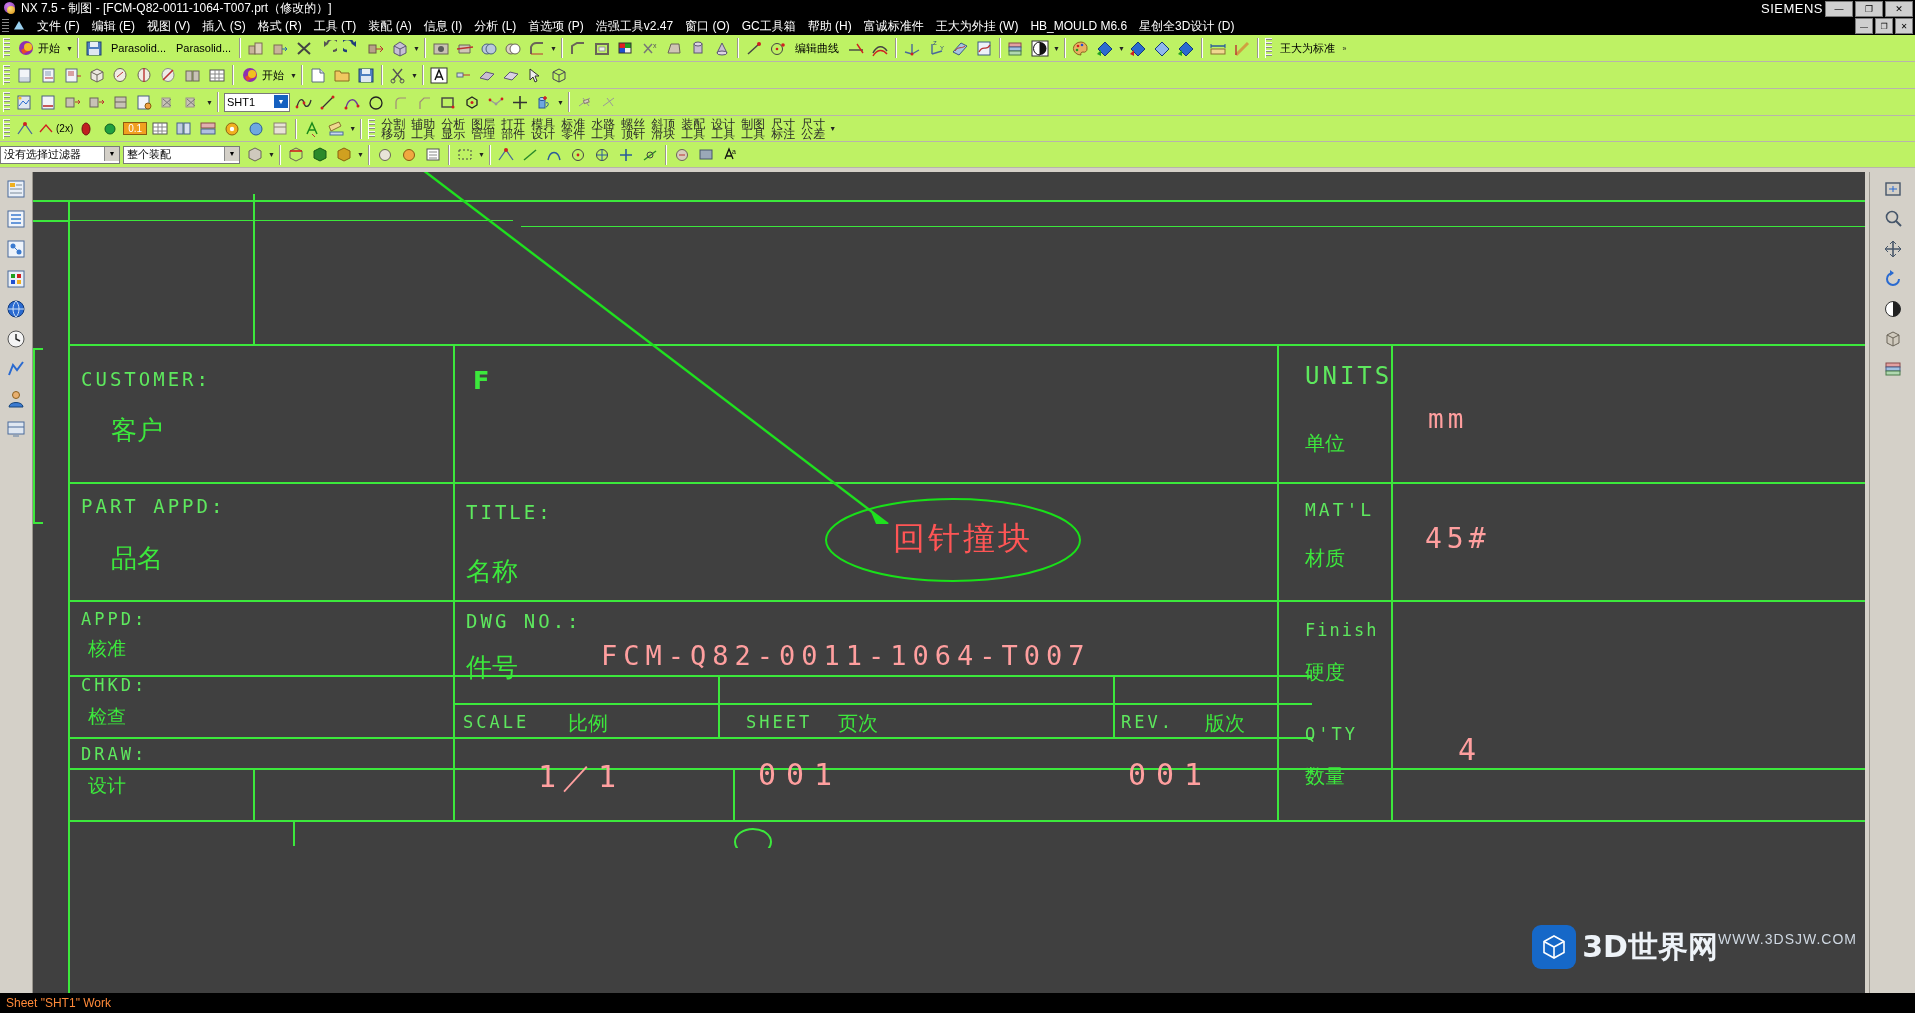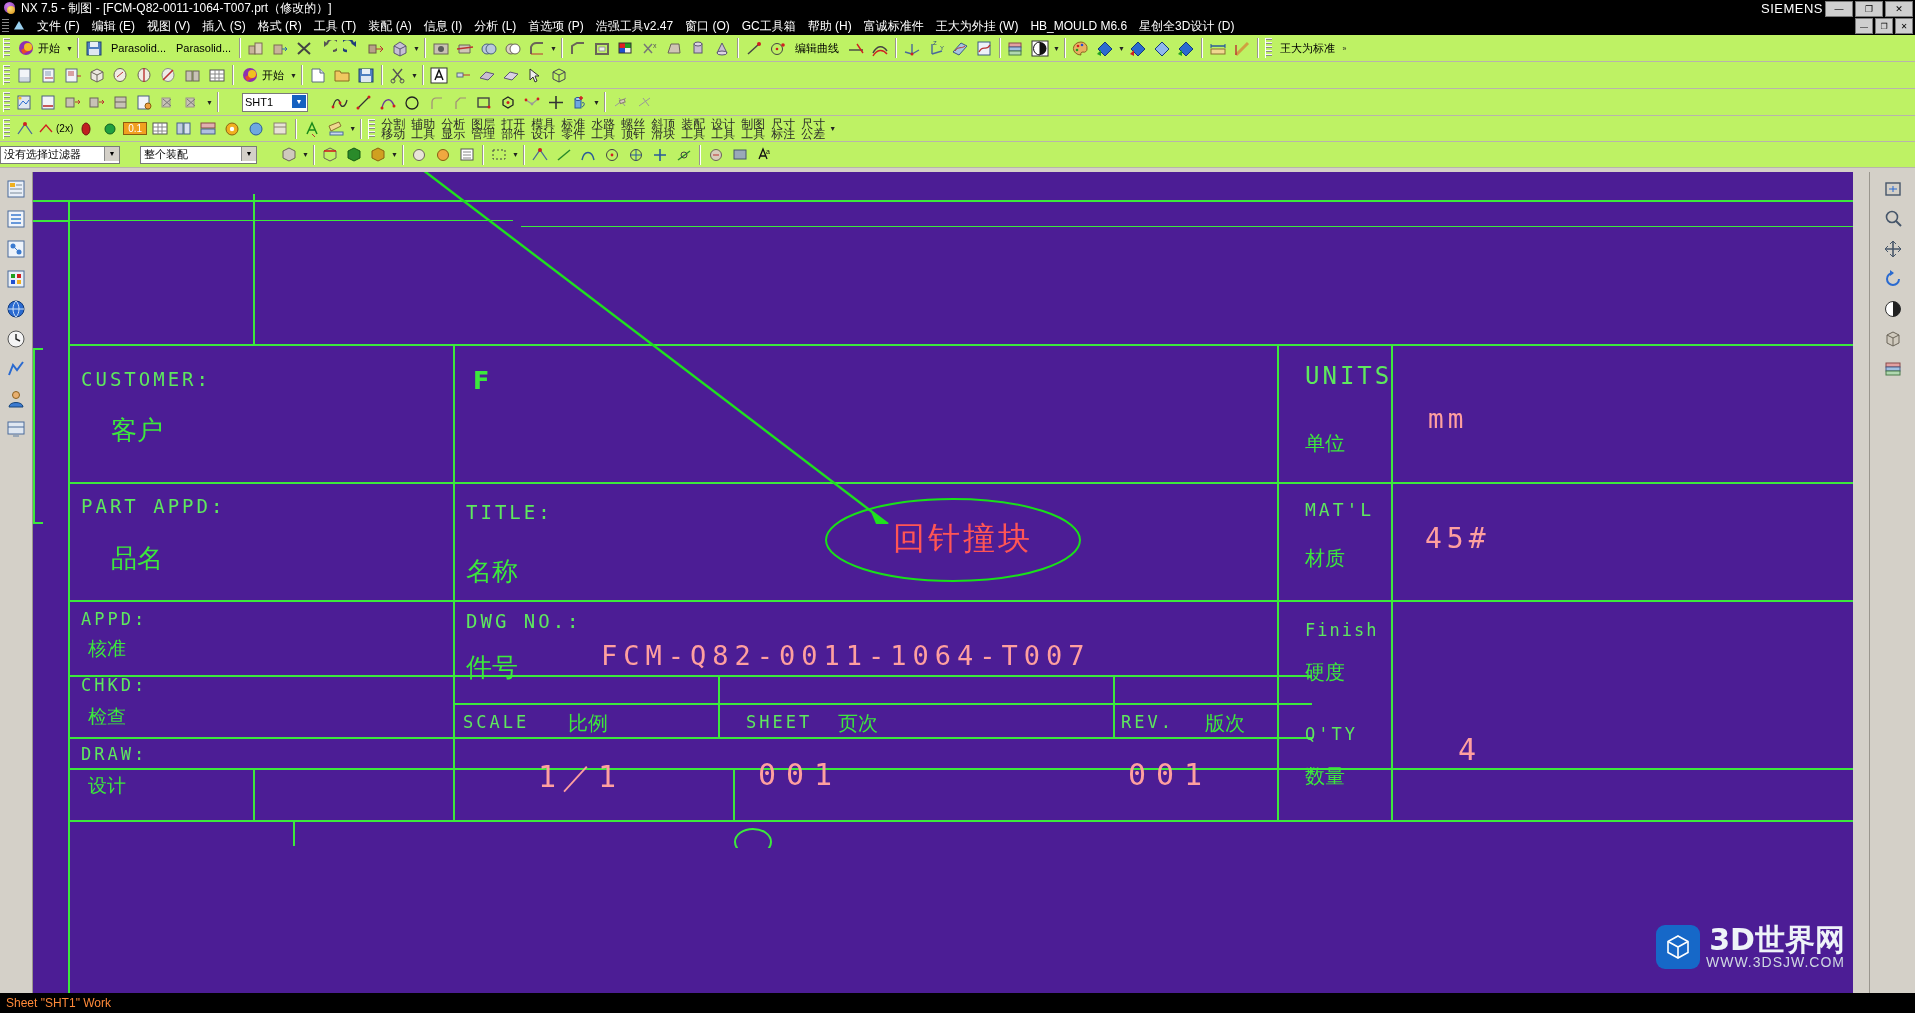--- a/index.html
+++ b/index.html
@@ -49,52 +49,52 @@
   .sep{width:1px;height:20px;background:#9a968e;margin:0 3px;border-right:1px solid #fff;flex:none;}
   .btn{height:22px;min-width:22px;display:flex;align-items:center;justify-content:center;
      margin:0 1px;flex:none;font-size:11px;cursor:default;}
   .btn.txt{padding:0 4px;}
   .ico{width:18px;height:17px;display:block;}
   .caret{width:9px;height:22px;display:flex;align-items:center;justify-content:center;
      font-size:7px;color:#222;flex:none;}
   .lbl2{display:flex;flex-direction:column;line-height:10px;font-size:12px;
      padding:0 3px;text-align:center;color:#2b2b2b;flex:none;}
   .combo{width:62px;height:17px;background:#fff;border:1px solid #7a7a7a;display:flex;
-     align-items:center;font-size:11px;padding-left:2px;position:relative;margin:0 20px;flex:none;text-align:center;}
+     align-items:center;font-size:11px;padding-left:2px;position:relative;margin:0 2px;flex:none;text-align:center;}
   .combo .arrow{position:absolute;right:1px;top:1px;width:14px;height:13px;background:#1560c0;
      color:#fff;font-size:7px;display:flex;align-items:center;justify-content:center;}
   .fcombo{height:16px;background:#fff;border:1px solid #7a7a7a;display:flex;align-items:center;
-     font-size:11px;padding-left:3px;position:relative;margin-right:20px;}
+     font-size:11px;padding-left:3px;position:relative;margin-right:3px;}
   .fcombo .arrow{position:absolute;right:0px;top:0px;width:14px;height:14px;background:#d4d0c8;
      border-left:1px solid #8a8a8a;color:#000;font-size:7px;display:flex;align-items:center;justify-content:center;}
   
   .workspace{position:absolute;left:0;top:172px;width:1915px;height:841px;background:#d4d0c8;}
   .leftrail{position:absolute;left:0;top:0;width:32px;height:841px;background:#d4d0c8;
      border-right:1px solid #9a968e;}
   .rail-btn{width:26px;height:26px;margin:4px auto 0;display:flex;align-items:center;justify-content:center;}
-  .canvas{position:absolute;left:33px;top:0;right:62px;height:821px;background:#4c1d95;overflow:hidden;padding-left:20px;}
+  .canvas{position:absolute;left:33px;top:0;right:50px;height:821px;background:#404040;overflow:hidden;padding-left:20px;}
   .rightrail{position:absolute;right:0;top:0;width:45px;height:841px;background:#d4d0c8;
      border-left:1px solid #9a968e;}
   .vscroll{position:absolute;right:28px;top:0;width:17px;height:820px;background:#e8e6e2;
      border-left:1px solid #9a968e;}
   .vs-btn{width:15px;height:15px;background:#d4d0c8;border:1px solid #7a7a7a;margin:1px;
      display:flex;align-items:center;justify-content:center;font-size:7px;}
   .statusbar{position:absolute;left:0;bottom:0;width:1915px;height:20px;background:#000;
      color:#ff8a3a;font-size:12px;display:flex;align-items:center;padding-left:6px;}
   
   .tblock{position:absolute;color:#35dd35;}
   .ln{position:absolute;background:#3ce83c;}
   .cad-en{font-family:"DejaVu Sans Mono","Liberation Mono",monospace;letter-spacing:3px;
      color:#5ee85e;font-size:19px;white-space:nowrap;}
   .cad-cn{color:#3ce83c;font-size:26px;white-space:nowrap;font-family:"DejaVu Sans",sans-serif;}
   .cad-red{color:#ff9f9f;font-family:"DejaVu Sans Mono","Liberation Mono",monospace;white-space:nowrap;}
   .watermark{position:absolute;right:8px;bottom:24px;display:flex;align-items:center;gap:6px;}
   .wm-cube{width:44px;height:44px;border-radius:9px;background:#1668c8;
      display:flex;align-items:center;justify-content:center;}
-  .wm-txt{display:flex;flex-direction:column;line-height:1;text-align:right;}
+  .wm-txt{display:flex;line-height:1;}
   .wm-main{font-size:30px;font-weight:bold;color:#eef3f8;font-family:"DejaVu Sans",sans-serif;}
   .wm-sub{font-size:14px;color:#cfd8e2;letter-spacing:1px;}
   .green-arrow{position:absolute;pointer-events:none;}
 </style>
 </head>
 <body>
 
 <div class="titlebar">
   <span class="tb-ico">
       <i class="s1"></i>

